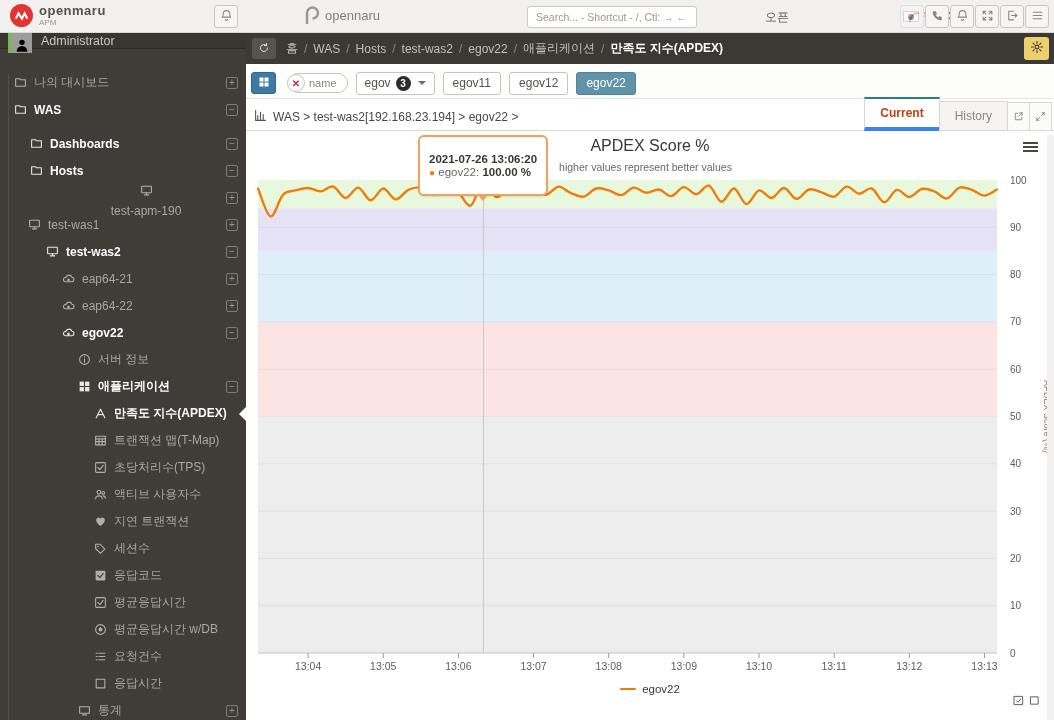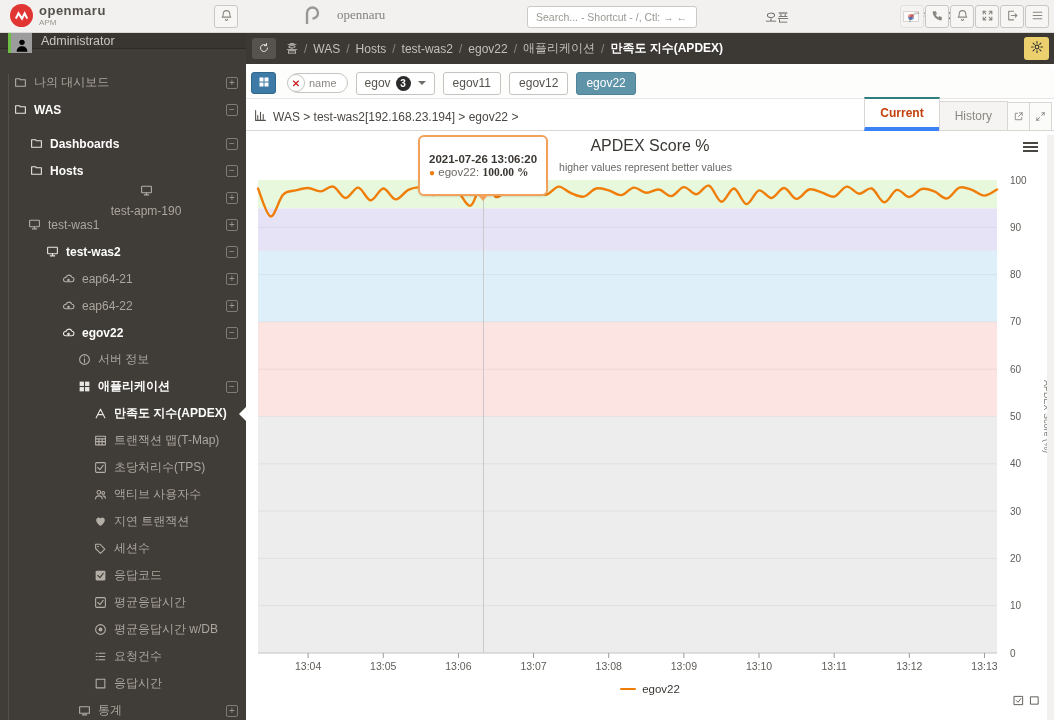--- a/index.html
+++ b/index.html
@@ -15,22 +15,22 @@
   .logo-circle { width:23px; height:23px; border-radius:50%; background:#e03532;
     display:flex; align-items:center; justify-content:center; }
   .logo-circle svg { width:14px; height:10px; stroke:#fff; fill:none; stroke-width:2.4; }
   .logo-texts { line-height:1; }
   .logo-brand { font-size:13px; font-weight:bold; color:#55514c; letter-spacing:.5px; }
   .logo-sub { font-size:8px; color:#9a968f; margin-top:2px; }
   .tb-btn { position:absolute; top:5px; width:24px; height:23px; background:#f7f6f4;
     border:1px solid #c9c7c3; border-radius:3px; color:#8a8781;
     display:flex; align-items:center; justify-content:center; }
   .tb-btn svg { width:13px; height:13px; }
-  .brand2 { position:absolute; left:304px; top:5px; display:flex; align-items:flex-end; gap:17px;
-    color:#8f8d89;font-family:Liberation Serif, serif; }
+  .brand2 { position:absolute; left:304px; top:5px; display:flex; align-items:flex-end; gap:5px;
+    color:#8f8d89; }
   .brand2 svg { width:16px; height:20px; stroke:#9a9894; stroke-width:2.4; fill:none; }
   .brand2-text { font-size:13px; color:#84817c; padding-bottom:2px; }
   .search { position:absolute; left:527px; top:6px; width:170px; height:22px;
     border:1px solid #ccc9c4; border-radius:3px; background:#fff; font-size:10.5px;
     color:#666; padding:0 8px; font-family:"Liberation Sans",sans-serif; }
   .search::placeholder { color:#9b9892; }
   .open-link { position:absolute; left:765px; top:9px; font-size:12px; color:#5b5853; }
   .lang { position:absolute; left:903px; top:8px; display:flex; align-items:center; gap:4px;
     font-size:12px; color:#5b5853; }
   .flag { width:16px; height:11px; background:#fff; border:1px solid #c5c2bd; position:relative; }
@@ -123,21 +123,21 @@
   .tooltip { position:absolute; top:4px; background:#fff; border:2px solid #f1a15a;
     border-radius:6px; padding:16px 9px; font-size:11.5px; color:#3a3733; white-space:nowrap;
     box-shadow:0 1px 2px rgba(0,0,0,.1); z-index:3; }
   .tooltip::after { content:""; position:absolute; left:50%; bottom:-7px; margin-left:-6px;
     width:0; height:0; border-left:6px solid transparent; border-right:6px solid transparent;
     border-top:7px solid #f1a15a; }
   .tt-time { font-weight:bold; font-size:11.5px; }
   .tt-row { margin-top:1px; }
   .tt-dot { color:#ef7d08; font-size:10px; }
   .tt-name { color:#6b6864; }
-  .tt-val { font-weight:bold;font-family:Liberation Serif, serif; }
+  .tt-val { font-weight:bold; }
   .legend { position:absolute; left:0; width:808px; top:552px; display:flex;
     justify-content:center; align-items:center; gap:6px; font-size:11.5px; color:#3a3733; }
   .legend-dash { width:16px; height:0; border-top:2.5px solid #ef7d08; border-radius:2px; }
   .corner-icons { position:absolute; right:14px; bottom:10px; display:flex; gap:5px;
     color:#55524d; }
   .corner-icons svg { width:11px; height:11px; }
   .scroll-strip { position:absolute; right:0; top:4px; bottom:0; width:7px; background:#f2f1ef; }
 </style>
 </head>
 <body>

